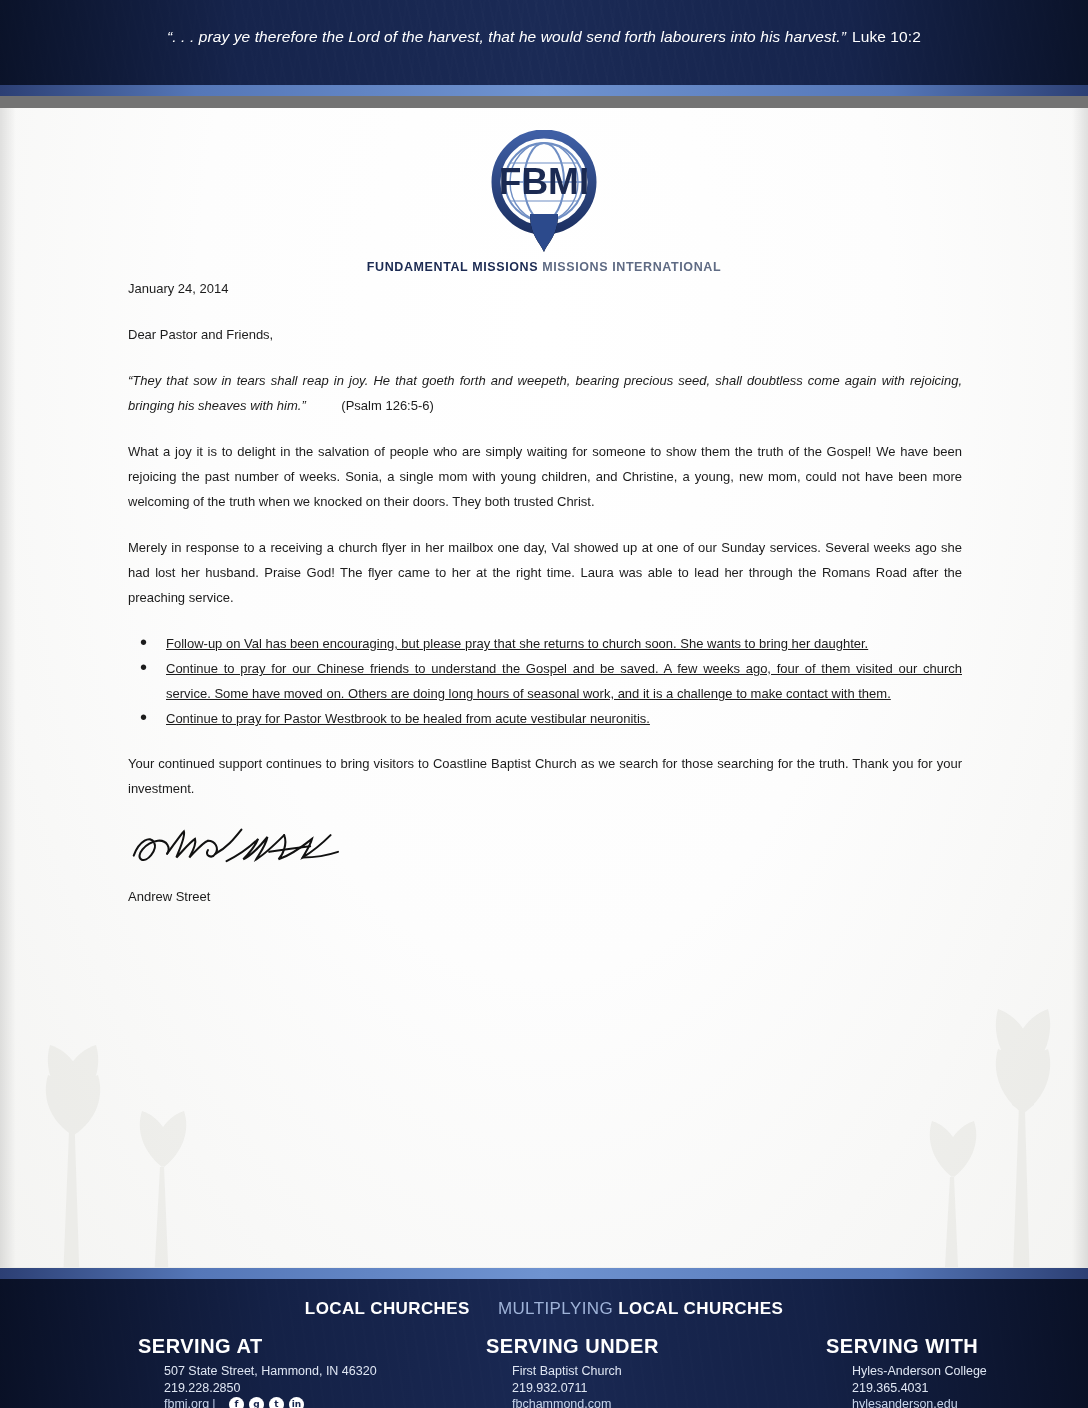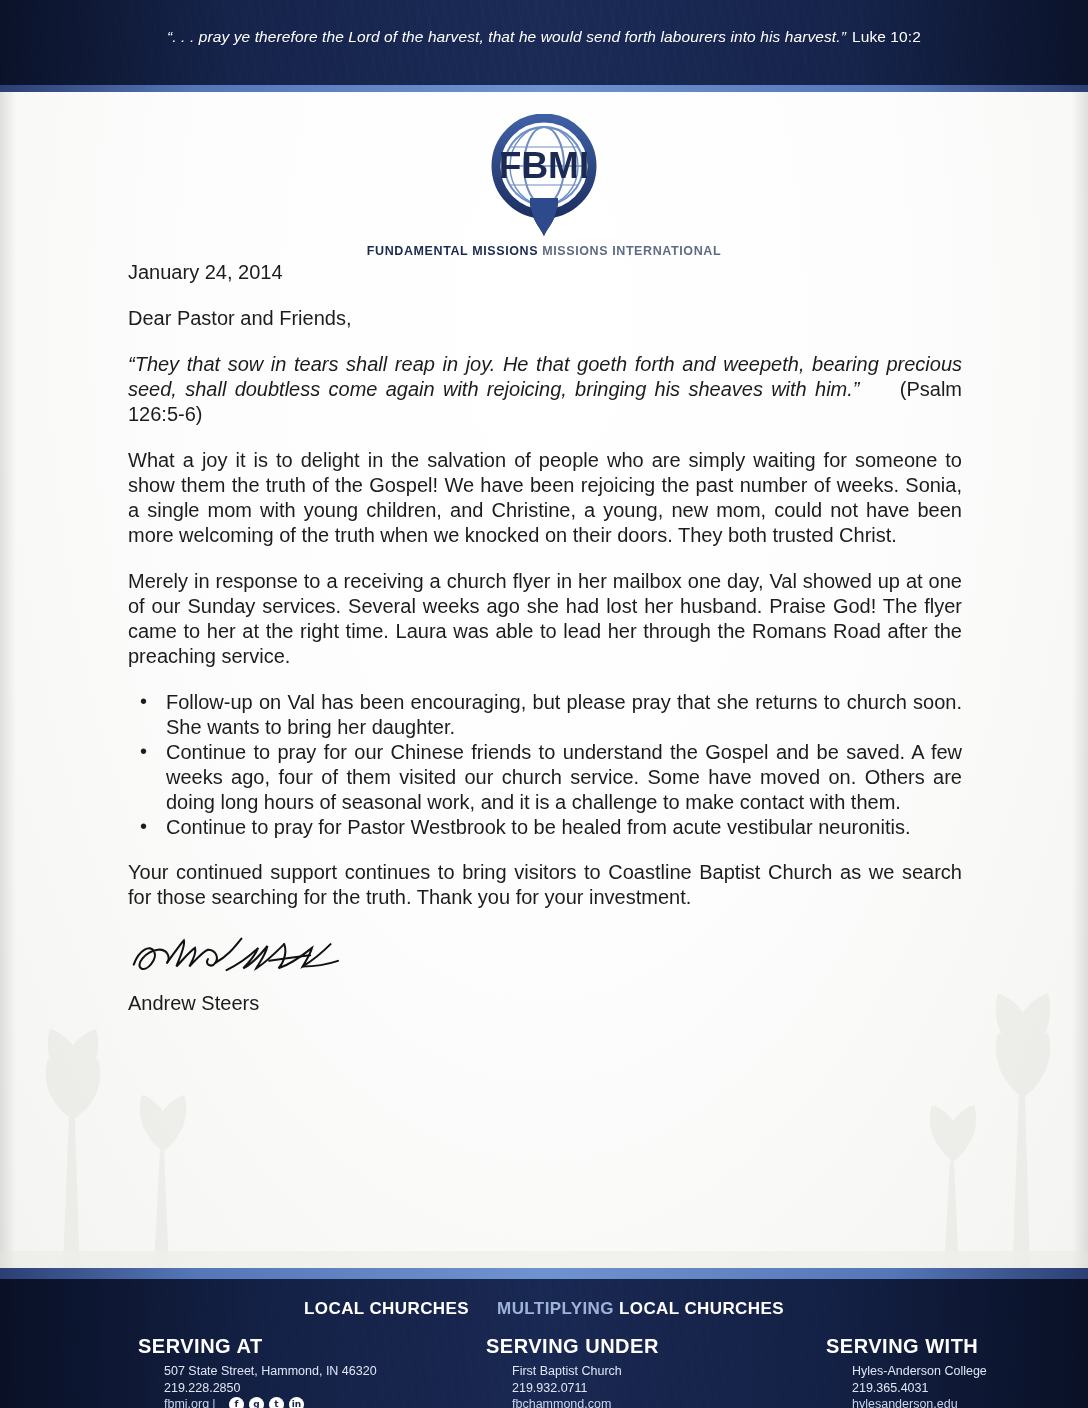--- a/index.html
+++ b/index.html
@@ -54,21 +54,21 @@
     width: 1088px;
     height: 11px;
     background: linear-gradient(90deg, #2c3f74 0%, #5577b8 18%, #6f93d0 50%, #5577b8 82%, #2c3f74 100%);
   }
   .banner-rule.top { top: 85px; }
 
   
   .paper {
     position: absolute;
     left: 0;
-    top: 92px;
+    top: 108px;
     width: 1088px;
     height: 1239px;
     background:
       radial-gradient(ellipse at 50% 18%, #ffffff 0%, #fdfdfd 45%, #f3f3f1 100%);
     overflow: hidden;
   }
   
   .wheat {
     position: absolute;
     bottom: -10px;
@@ -111,21 +111,21 @@
     font-weight: bold;
   }
 
   
   .letter {
     position: absolute;
     left: 128px;
     top: 168px;
     width: 834px;
     color: #1c1c1c;
-    font-size: 20px;
+    font-size: 13px;
     line-height: 25px;
   }
   .letter p {
     margin: 0 0 21px 0;
     text-align: justify;
   }
   .date { margin-bottom: 76px; }
   .salutation { margin-bottom: 26px; }
   .scripture {
     font-style: italic;
@@ -136,20 +136,21 @@
   ul.points {
     margin: 0 0 20px 0;
     padding-left: 34px;
     list-style: none;
   }
   ul.points li {
     position: relative;
     margin-bottom: 0px;
     text-align: justify;
     padding-left: 4px;
+    text-decoration: underline;
   }
   ul.points li::before {
     content: "\2022";
     position: absolute;
     left: -22px;
     top: -1px;
     font-size: 20px;
   }
   .closing { margin-bottom: 8px; text-align: left; }
   .signature-img {
@@ -175,21 +176,21 @@
   }
   .footer-tagline {
     position: absolute;
     left: 0; right: 0;
     top: 20px;
     text-align: center;
     font-size: 17px;
     font-weight: bold;
     letter-spacing: 0.4px;
   }
-  .footer-tagline .dim { color: #9fb3d8; font-weight: bold; margin-left: 23px; }
+  .footer-tagline .dim { color: #9fb3d8; font-weight: normal; margin-left: 23px; }
   .footer-cols {
     position: absolute;
     left: 138px;
     right: 120px;
     top: 56px;
     display: flex;
   }
   .fcol { flex: 0 0 auto; }
   .fcol.c1 { width: 348px; }
   .fcol.c2 { width: 340px; }
@@ -321,21 +322,21 @@
           <path d="M40 32 C46 24 54 12 58 8 C60 14 52 30 50 36 C56 30 64 20 70 16 C72 22 66 32 64 36 C70 30 78 20 84 18"></path>
           <path d="M84 18 C92 18 96 26 92 32 C88 38 80 34 84 28"></path>
           <path d="M92 32 C104 26 112 16 120 6"></path>
           <path d="M104 40 C116 34 128 26 138 16 C134 26 126 34 122 38 C130 34 140 24 148 14 C146 24 138 34 136 38 C146 32 158 20 166 12"></path>
           <path d="M150 30 C164 28 178 26 194 24"></path>
           <path d="M166 12 C170 22 164 34 160 38 C172 34 186 24 196 16 C194 24 188 32 186 36 C196 30 208 20 216 12"></path>
           <path d="M186 36 C198 36 212 34 224 30"></path>
         </g>
       </svg>
 
-      <p class="signer">Andrew Steers</p>
+      <p class="signer">Andrew Street</p>
     </div>
   </div>
 
   <div class="banner-rule bottom"></div>
   <div class="footer">
     <div class="footer-tagline">
       <span>LOCAL CHURCHES</span>
       <span class="dim">MULTIPLYING</span>
       <span>LOCAL CHURCHES</span>
     </div>

